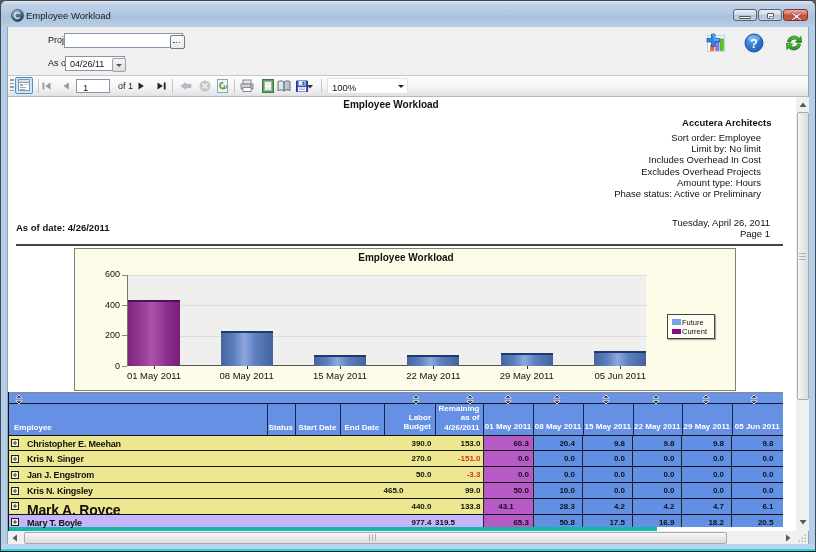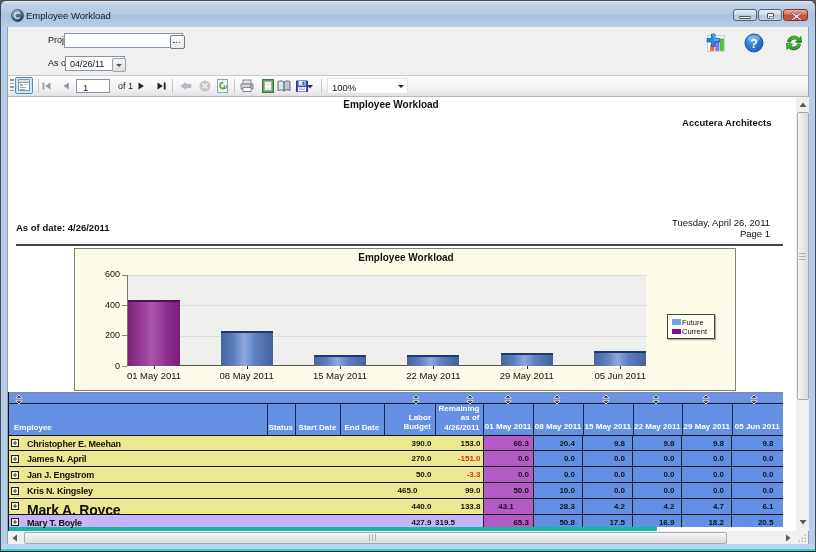--- a/index.html
+++ b/index.html
@@ -203,20 +203,21 @@
           <path d="M1 7 L7 7 L4 10.5 Z" fill="#333"></path>
         </svg>
       <div class="tsep" style="left:312.5px"></div>
       <div id="zoombox">
           <span>100%</span>
         </div>
     </div>
     <div id="report">
 <div style="position:absolute;left:0;top:2.5px;width:766px;text-align:center;font-size:10px;font-weight:bold;color:#111">Employee Workload</div>
 <div style="position:absolute;right:24.5px;top:20.5px;font-size:9.5px;font-weight:bold;color:#111">Accutera Architects</div>
+<div style="position:absolute;right:35px;top:35.5px;font-size:9.5px;line-height:11.2px;color:#111;text-align:right">Sort order: Employee<br>Limit by: No limit<br>Includes Overhead In Cost<br>Excludes Overhead Projects<br>Amount type: Hours<br>Phase status: Active or Preliminary</div>
 <div style="position:absolute;right:26px;top:120px;font-size:9.5px;color:#111;text-align:right">Tuesday, April 26, 2011</div>
 <div style="position:absolute;right:26px;top:131px;font-size:9.5px;color:#111;text-align:right">Page 1</div>
 <div style="position:absolute;left:8px;top:125px;font-size:9.5px;font-weight:bold;color:#111">As of date: 4/26/2011</div>
 <div style="position:absolute;left:8px;top:147.5px;width:767px;height:1.5px;background:#444"></div>
 <div style="position:absolute;left:66px;top:151.5px;width:662px;height:143px;background:#fcfce8;border:1px solid #7f7f7f;box-sizing:border-box">
 <div style="position:absolute;left:231px;top:3px;width:200px;text-align:center;font-size:10px;font-weight:bold;color:#111">Employee Workload</div>
 <div style="position:absolute;left:52px;top:25.5px;width:519px;height:91.5px;background:#efefed;border-left:1px solid #777;border-bottom:1px solid #555;box-sizing:border-box">
 <div style="position:absolute;left:0;top:0px;width:519px;height:1px;background:#dcdcda"></div>
 <div style="position:absolute;left:0;top:30.5px;width:519px;height:1px;background:#dcdcda"></div>
 <div style="position:absolute;left:0;top:61px;width:519px;height:1px;background:#dcdcda"></div>
@@ -346,21 +347,21 @@
 <div style="position:absolute;left:475px;top:0;width:1px;height:100%;background:#222"></div>
 <div style="position:absolute;left:525px;top:0;width:1px;height:100%;background:#222"></div>
 <div style="position:absolute;left:574px;top:0;width:1px;height:100%;background:#222"></div>
 <div style="position:absolute;left:623.5px;top:0;width:1px;height:100%;background:#222"></div>
 <div style="position:absolute;left:673px;top:0;width:1px;height:100%;background:#222"></div>
 <div style="position:absolute;left:722.5px;top:0;width:1px;height:100%;background:#222"></div>
 <svg style="position:absolute;left:3px;top:3.5px" width="8" height="8" viewBox="0 0 9 9">
             <rect x="0.6" y="0.6" width="7.8" height="7.8" fill="#fffef2" stroke="#222" stroke-width="1.2"></rect>
             <path d="M2.2 4.5 L6.8 4.5 M4.5 2.2 L4.5 6.8" stroke="#222" stroke-width="1"></path>
           </svg>
-<div style="position:absolute;left:19px;top:3px;font-size:9px;letter-spacing:-0.2px">James N. April</div>
+<div style="position:absolute;left:19px;top:3px;font-size:9px;letter-spacing:-0.2px">Kris N. Singer</div>
 <div style="position:absolute;left:375.5px;top:3px;width:48px;text-align:right;font-size:8px">270.0</div>
 <div style="position:absolute;left:427px;top:3px;width:45.5px;text-align:right;font-size:8px;color:#d42f2f">-151.0</div>
 <div style="position:absolute;left:475px;top:3px;width:46px;text-align:right;font-size:8px">0.0</div>
 <div style="position:absolute;left:525px;top:3px;width:42px;text-align:right;font-size:8px">0.0</div>
 <div style="position:absolute;left:575px;top:3px;width:42px;text-align:right;font-size:8px">0.0</div>
 <div style="position:absolute;left:624.5px;top:3px;width:42px;text-align:right;font-size:8px">0.0</div>
 <div style="position:absolute;left:674px;top:3px;width:42px;text-align:right;font-size:8px">0.0</div>
 <div style="position:absolute;left:723.5px;top:3px;width:42px;text-align:right;font-size:8px">0.0</div>
 </div>
 <div style="position:absolute;left:0;top:370.7px;width:775px;height:15.85px;background:#ede88f;border-bottom:1px solid #111;box-sizing:border-box;font-weight:bold;color:#111;white-space:nowrap">
@@ -393,21 +394,21 @@
 <div style="position:absolute;left:525px;top:0;width:1px;height:100%;background:#222"></div>
 <div style="position:absolute;left:574px;top:0;width:1px;height:100%;background:#222"></div>
 <div style="position:absolute;left:623.5px;top:0;width:1px;height:100%;background:#222"></div>
 <div style="position:absolute;left:673px;top:0;width:1px;height:100%;background:#222"></div>
 <div style="position:absolute;left:722.5px;top:0;width:1px;height:100%;background:#222"></div>
 <svg style="position:absolute;left:3px;top:3.5px" width="8" height="8" viewBox="0 0 9 9">
             <rect x="0.6" y="0.6" width="7.8" height="7.8" fill="#fffef2" stroke="#222" stroke-width="1.2"></rect>
             <path d="M2.2 4.5 L6.8 4.5 M4.5 2.2 L4.5 6.8" stroke="#222" stroke-width="1"></path>
           </svg>
 <div style="position:absolute;left:19px;top:3px;font-size:9px;letter-spacing:-0.2px">Kris N. Kingsley</div>
-<div style="position:absolute;left:375.5px;top:3px;width:48px;text-align:center;font-size:8px">465.0</div>
+<div style="position:absolute;left:375.5px;top:3px;width:48px;text-align:left;font-size:8px">465.0</div>
 <div style="position:absolute;left:427px;top:3px;width:45.5px;text-align:right;font-size:8px;color:#111">99.0</div>
 <div style="position:absolute;left:475px;top:3px;width:46px;text-align:right;font-size:8px">50.0</div>
 <div style="position:absolute;left:525px;top:3px;width:42px;text-align:right;font-size:8px">10.0</div>
 <div style="position:absolute;left:575px;top:3px;width:42px;text-align:right;font-size:8px">0.0</div>
 <div style="position:absolute;left:624.5px;top:3px;width:42px;text-align:right;font-size:8px">0.0</div>
 <div style="position:absolute;left:674px;top:3px;width:42px;text-align:right;font-size:8px">0.0</div>
 <div style="position:absolute;left:723.5px;top:3px;width:42px;text-align:right;font-size:8px">0.0</div>
 </div>
 <div style="position:absolute;left:0;top:402.4px;width:775px;height:15.85px;background:#ede88f;border-bottom:1px solid #111;box-sizing:border-box;font-weight:bold;color:#111;white-space:nowrap">
 <div style="position:absolute;left:525px;top:0;width:250px;height:100%;background:#6190e5"></div>
@@ -439,21 +440,21 @@
 <div style="position:absolute;left:525px;top:0;width:1px;height:100%;background:#222"></div>
 <div style="position:absolute;left:574px;top:0;width:1px;height:100%;background:#222"></div>
 <div style="position:absolute;left:623.5px;top:0;width:1px;height:100%;background:#222"></div>
 <div style="position:absolute;left:673px;top:0;width:1px;height:100%;background:#222"></div>
 <div style="position:absolute;left:722.5px;top:0;width:1px;height:100%;background:#222"></div>
 <svg style="position:absolute;left:3px;top:3.5px" width="8" height="8" viewBox="0 0 9 9">
             <rect x="0.6" y="0.6" width="7.8" height="7.8" fill="#fffef2" stroke="#222" stroke-width="1.2"></rect>
             <path d="M2.2 4.5 L6.8 4.5 M4.5 2.2 L4.5 6.8" stroke="#222" stroke-width="1"></path>
           </svg>
 <div style="position:absolute;left:19px;top:3px;font-size:9px;letter-spacing:-0.2px">Mary T. Boyle</div>
-<div style="position:absolute;left:375.5px;top:3px;width:48px;text-align:right;font-size:8px">427.9</div>
+<div style="position:absolute;left:375.5px;top:3px;width:48px;text-align:right;font-size:8px">977.4</div>
 <div style="position:absolute;left:427px;top:3px;width:45.5px;font-size:8px;color:#111">319.5</div>
 <div style="position:absolute;left:475px;top:3px;width:46px;text-align:right;font-size:8px">65.3</div>
 <div style="position:absolute;left:525px;top:3px;width:42px;text-align:right;font-size:8px">50.8</div>
 <div style="position:absolute;left:575px;top:3px;width:42px;text-align:right;font-size:8px">17.5</div>
 <div style="position:absolute;left:624.5px;top:3px;width:42px;text-align:right;font-size:8px">16.9</div>
 <div style="position:absolute;left:674px;top:3px;width:42px;text-align:right;font-size:8px">18.2</div>
 <div style="position:absolute;left:723.5px;top:3px;width:42px;text-align:right;font-size:8px">20.5</div>
 </div>
 <div style="position:absolute;left:0;top:434.1px;width:775px;height:0.39999999999997726px;background:#ede88f">
           <div style="position:absolute;left:525px;top:0;width:250px;height:100%;background:#6190e5"></div>

